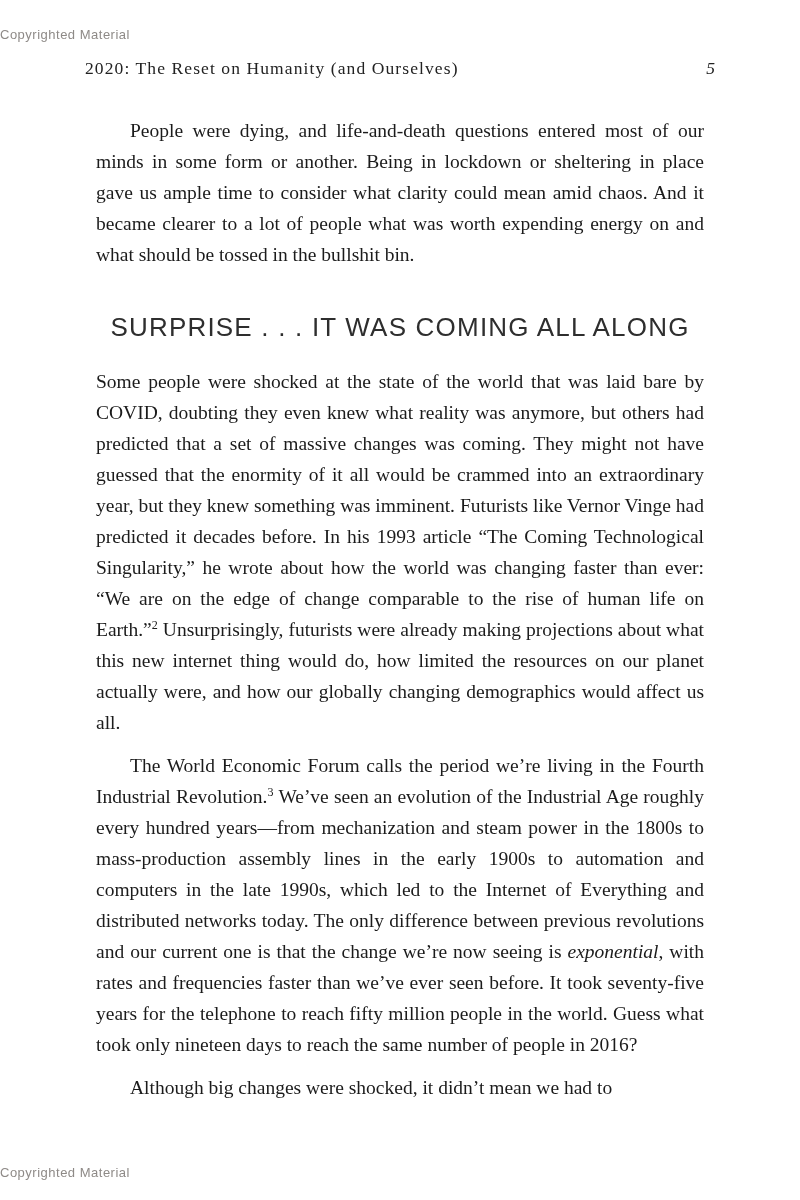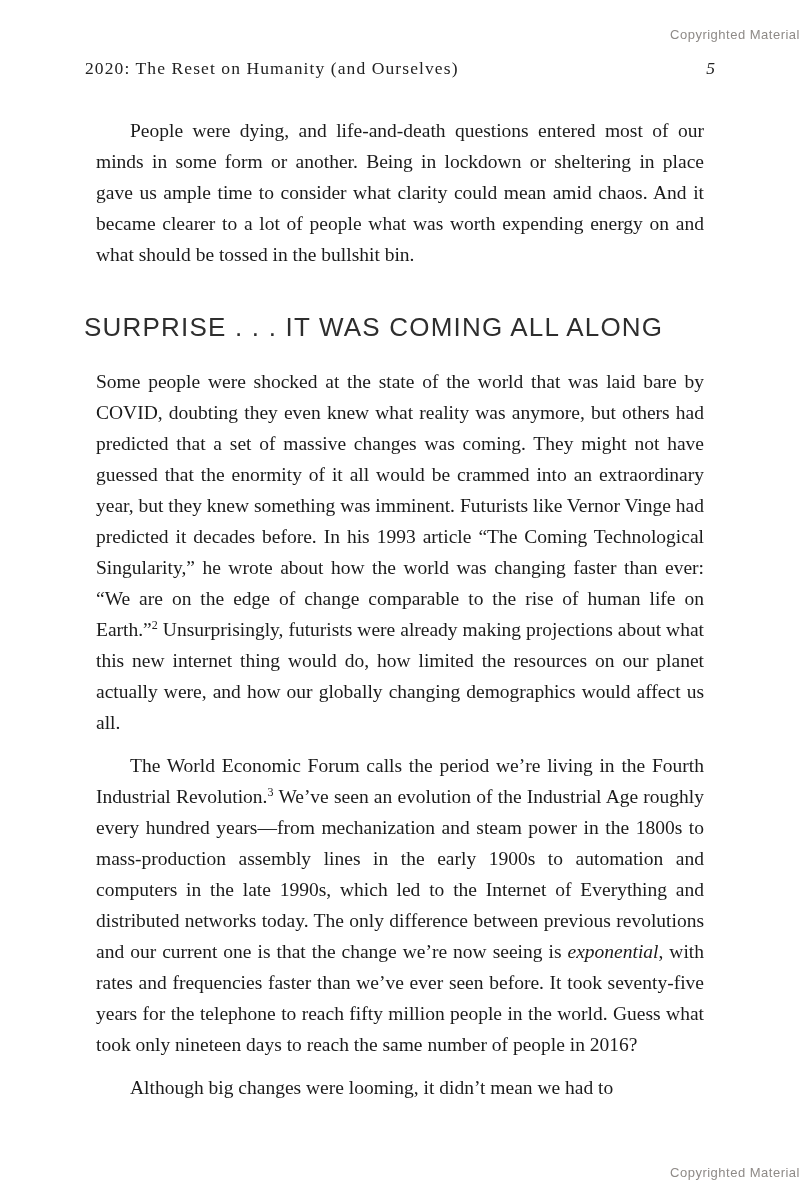--- a/index.html
+++ b/index.html
@@ -8,21 +8,21 @@
     width: 800px;
     height: 1200px;
     margin: 0 auto;
     background: #ffffff;
     position: relative;
     overflow: hidden;
     font-family: "Liberation Serif", serif;
     color: #1b1b1b;
   }
   .copyright {
-    text-align: right;
+    text-align: left;
     font-family: "Liberation Sans", sans-serif;
     font-size: 13px;
     letter-spacing: 0.5px;
     color: #8e8a87;
   }
   .copyright.top { padding-top: 27px; }
   .copyright.bottom {
     position: absolute;
     bottom: 20px;
     left: 0;
@@ -52,21 +52,21 @@
     text-align: justify;
   }
   .content p { margin: 12px; }
   p.indent { text-indent: 34px; }
   .section-heading {
     font-family: "Liberation Sans", sans-serif;
     font-weight: 400;
     font-size: 26px;
     letter-spacing: 1.2px;
     color: #2e2e2e;
-    text-align: left;
+    text-align: center;
     line-height: 1.15;
     margin: 43px 0 23px 0;
   }
   sup.footnote {
     font-size: 0.62em;
     vertical-align: super;
     line-height: 0;
   }
   .italic { font-style: italic; }
 </style>
@@ -86,19 +86,19 @@
 
     <p class="indent">People were dying, and life-and-death questions entered most of our minds in some form or another. Being in lockdown or sheltering in place gave us ample time to consider what clarity could mean amid chaos. And it became clearer to a lot of people what was worth expending energy on and what should be tossed in the bullshit bin.</p>
 
     <h2 class="section-heading">SURPRISE . . . IT WAS COMING ALL ALONG</h2>
 
     <p><span>Some people were shocked at the state of the world that was laid bare by COVID, doubting they even knew what reality was anymore, but others had predicted that a set of massive changes was coming. They might not have guessed that the enormity of it all would be crammed into an extraordinary year, but they knew something was imminent. Futurists like Vernor Vinge had predicted it decades before. In his 1993 article “The Coming Technological Singularity,” he wrote about how the world was changing faster than ever: “We are on the edge of change comparable to the rise of human life on Earth.”</span><sup class="footnote">2</sup><span> Unsurprisingly, futurists were already making projections about what this new internet thing would do, how limited the resources on our planet actually were, and how our globally changing demographics would affect us all.</span></p>
 
     <p class="indent"><span>The World Economic Forum calls the period we’re living in the Fourth Industrial Revolution.</span><sup class="footnote">3</sup><span> We’ve seen an evolution of the Industrial Age roughly every hundred years—from mechanization and steam power in the 1800s to mass-production assembly lines in the early 1900s to automation and computers in the late 1990s, which led to the Internet of Everything and distributed networks today. The only difference between previous revolutions and our current one is that the change we’re now seeing is </span><span class="italic">exponential</span><span>, with rates and frequencies faster than we’ve ever seen before. It took seventy-five years for the telephone to reach fifty million people in the world. Guess what took only nineteen days to reach the same number of people in 2016?</span></p>
 
 
-    <p class="indent">Although big changes were looming, it didn’t mean we had to</p>
+    <p class="indent">Although big changes were shocked, it didn’t mean we had to</p>
 
   </div>
 
   <div class="copyright bottom">Copyrighted Material</div>
 
 </div>
 
 </body></html>

